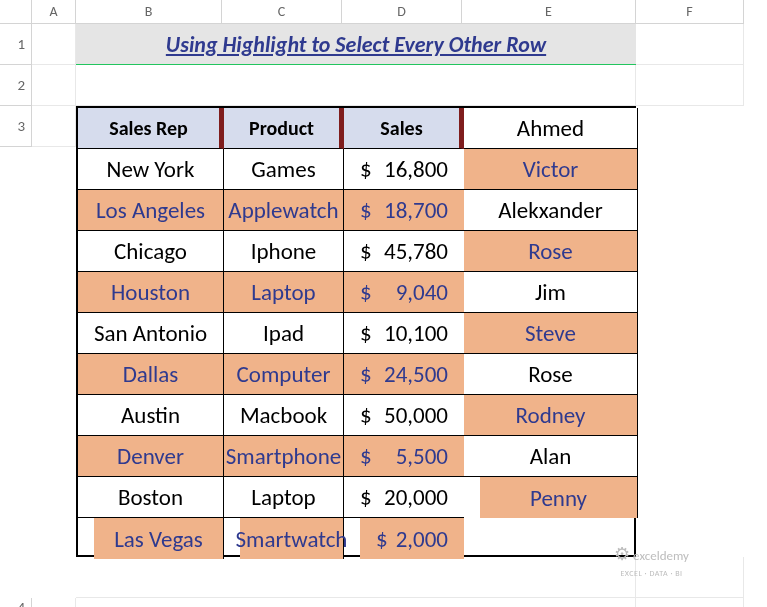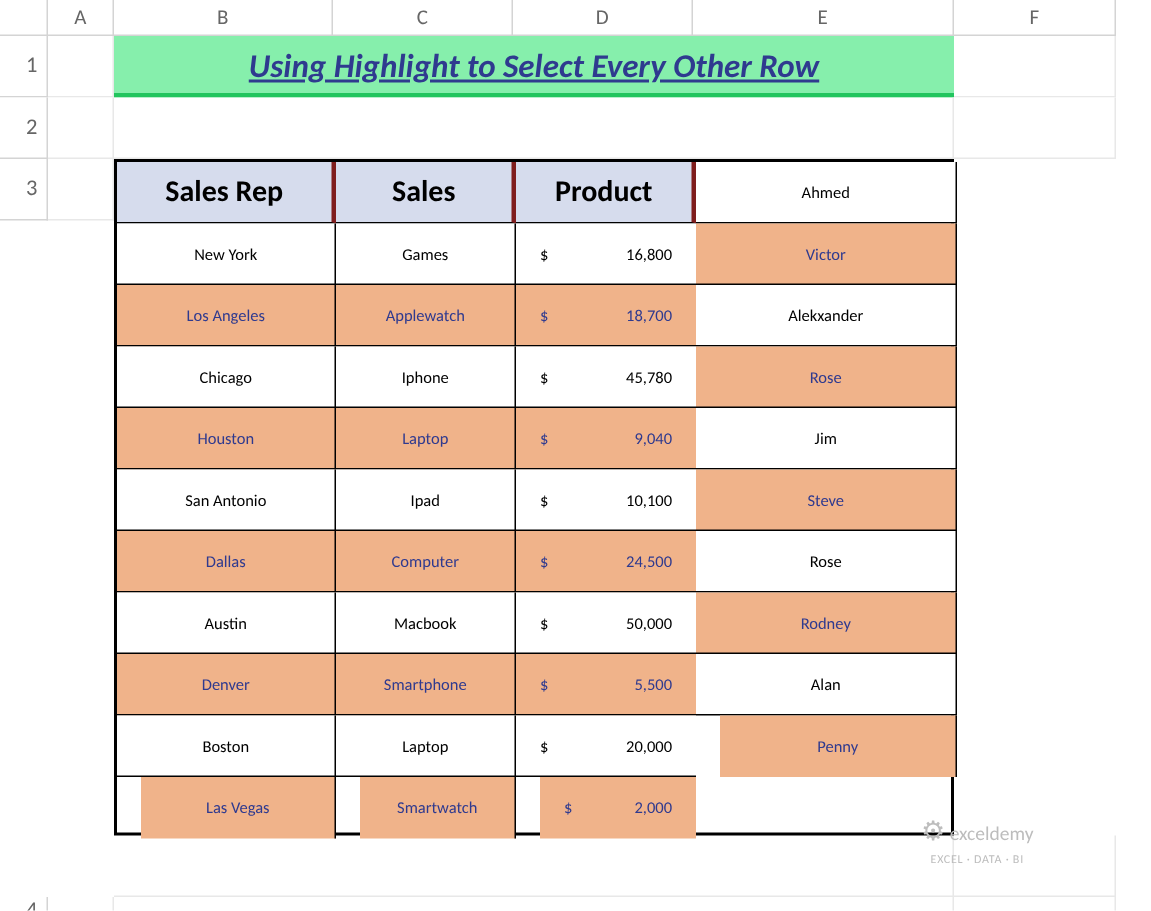--- a/index.html
+++ b/index.html
@@ -33,55 +33,55 @@
   .rowhdr { justify-content: flex-end; padding-right: 6px; font-size: 15px; }
   .colhdr { }
   .cell {
     border-right: 1px solid #e8e8e8;
     border-bottom: 1px solid #e8e8e8;
     background: #fff;
   }
   .title {
     grid-column: 3 / span 4;
     grid-row: 2;
-    background: #86efac;
+    background: #e5e5e5;
     color: #2f3a8f;
     font-style: italic;
     font-weight: bold;
     text-decoration: underline;
     font-size: 22px;
     display: flex;
     align-items: center;
     justify-content: center;
-    border-bottom: 3px solid #22c55e;
+    border-bottom: 1px solid #22c55e;
   }
   .databox {
     grid-column: 3 / span 4;
     grid-row: 4 / span 11;
     border: 2px solid #000;
     display: grid;
     grid-template-columns: 146px 120px 120px 174px;
     grid-template-rows: repeat(11, 41px);
   }
   .th {
     background: #d6dced;
     font-weight: bold;
     font-size: 20px;
     display: flex;
     align-items: center;
     justify-content: center;
-    border-right: 3px solid #7f1d1d;
+    border-right: 5px solid #7f1d1d;
     border-bottom: 1px solid #000;
   }
   .th:last-child { border-right: none; }
   .td {
     display: flex;
     align-items: center;
     justify-content: center;
-    font-size: 11px;
+    font-size: 23px;
     border-right: 1px solid #000;
     border-bottom: 1px solid #000;
     color: #000;
     background: #fff;
     padding: 12px 4px;
   }
   .td.last-col { border-right: none; }
   .lastrow .td { border-bottom: none; margin-left: 16px; }
   .hl .td { background: #f0b38a; color: #2f3a8f; }
   .sales {
@@ -130,22 +130,22 @@
   <div class="cell" style="grid-column:3/span 4"></div>
   <div class="cell"></div>
 
   <div class="rowhdr">4</div>
   <div class="cell"></div>
   <div class="cell" style="grid-column:3/span 4"></div>
   <div class="cell"></div>
 
   <div class="databox">
     <div class="th">Sales Rep</div>
+    <div class="th">Product</div>
     <div class="th">Sales</div>
-    <div class="th">Product</div>
 
   <div class="" style="display: contents;"><div class="td">Ahmed</div><div class="td">New York</div><div class="td">Games</div><div class="td last-col">
           <div class="sales">
             <span>$</span>
             <span>16,800</span>
           </div>
         </div></div>
       <div class="hl" style="display: contents;"><div class="td" style="background: rgb(240, 179, 138); color: rgb(47, 58, 143);">Victor</div><div class="td" style="background: rgb(240, 179, 138); color: rgb(47, 58, 143);">Los Angeles</div><div class="td" style="background: rgb(240, 179, 138); color: rgb(47, 58, 143);">Applewatch</div><div class="td last-col" style="background: rgb(240, 179, 138); color: rgb(47, 58, 143);">
           <div class="sales">
             <span>$</span>

